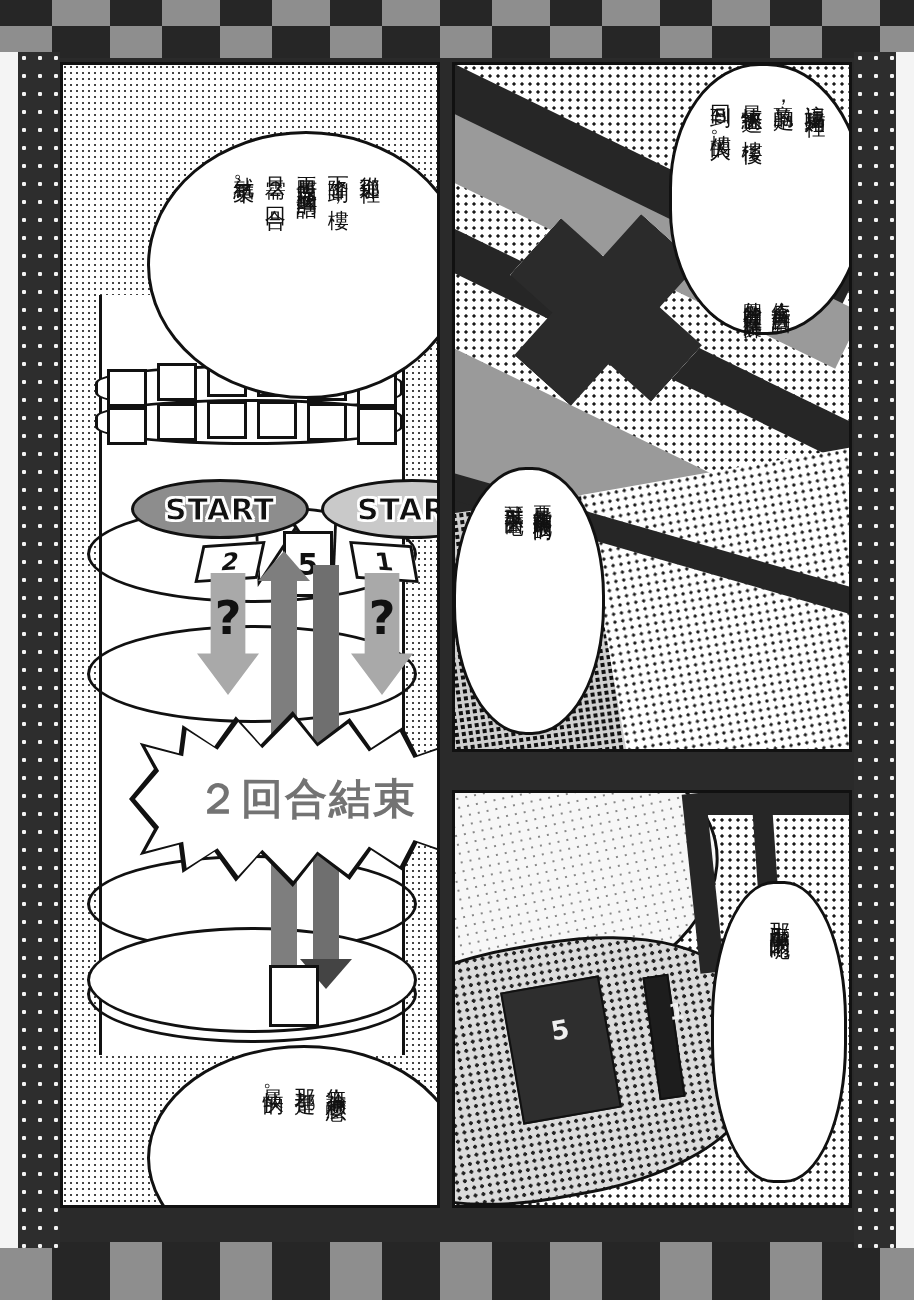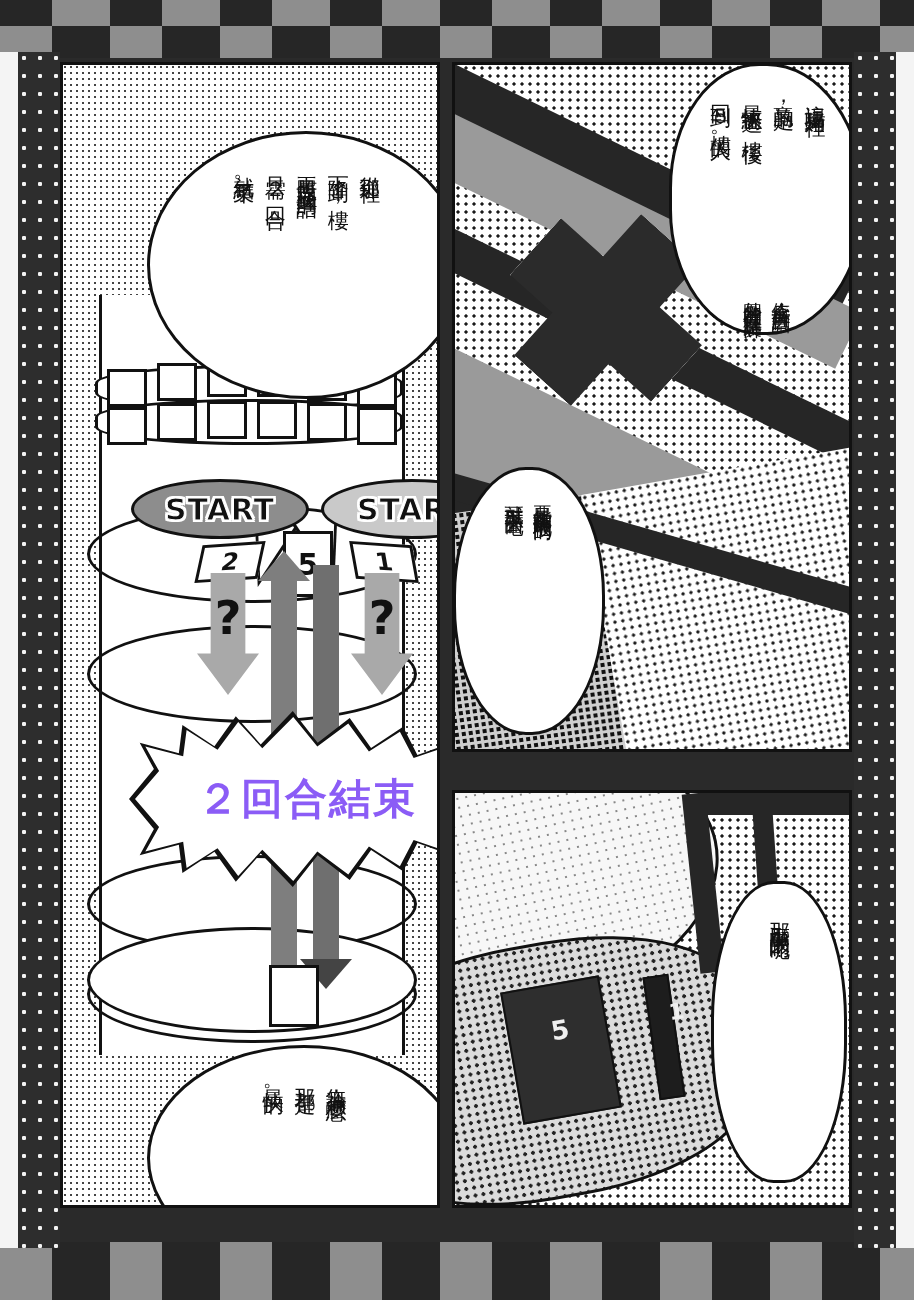--- a/index.html
+++ b/index.html
@@ -205,21 +205,21 @@
     background:#fff;
     display:flex;align-items:center;justify-content:center;
     clip-path:polygon(
       0% 50%, 7% 33%, 3% 18%, 14% 24%, 15% 8%, 24% 20%, 30% 3%,
       37% 19%, 46% 0%, 53% 18%, 62% 4%, 68% 21%, 77% 9%, 81% 25%,
       92% 17%, 89% 34%, 100% 50%, 89% 66%, 92% 83%, 81% 75%, 77% 91%,
       68% 79%, 62% 96%, 53% 82%, 46% 100%, 37% 81%, 30% 97%, 24% 80%,
       15% 92%, 14% 76%, 3% 82%, 7% 67%);
   }
   .burst-text{
-    font-size:42px;font-weight:900;color:#8b5cf6;letter-spacing:2px;
+    font-size:42px;font-weight:900;color:#737373;letter-spacing:2px;
     font-family:"DejaVu Sans","Liberation Sans",sans-serif;
   }
 
   
   .balloon{
     position:absolute;background:#fff;border:3px solid #111;border-radius:50%;
     display:flex;align-items:flex-start;justify-content:center;
     box-sizing:border-box;
   }
   .vtext{

